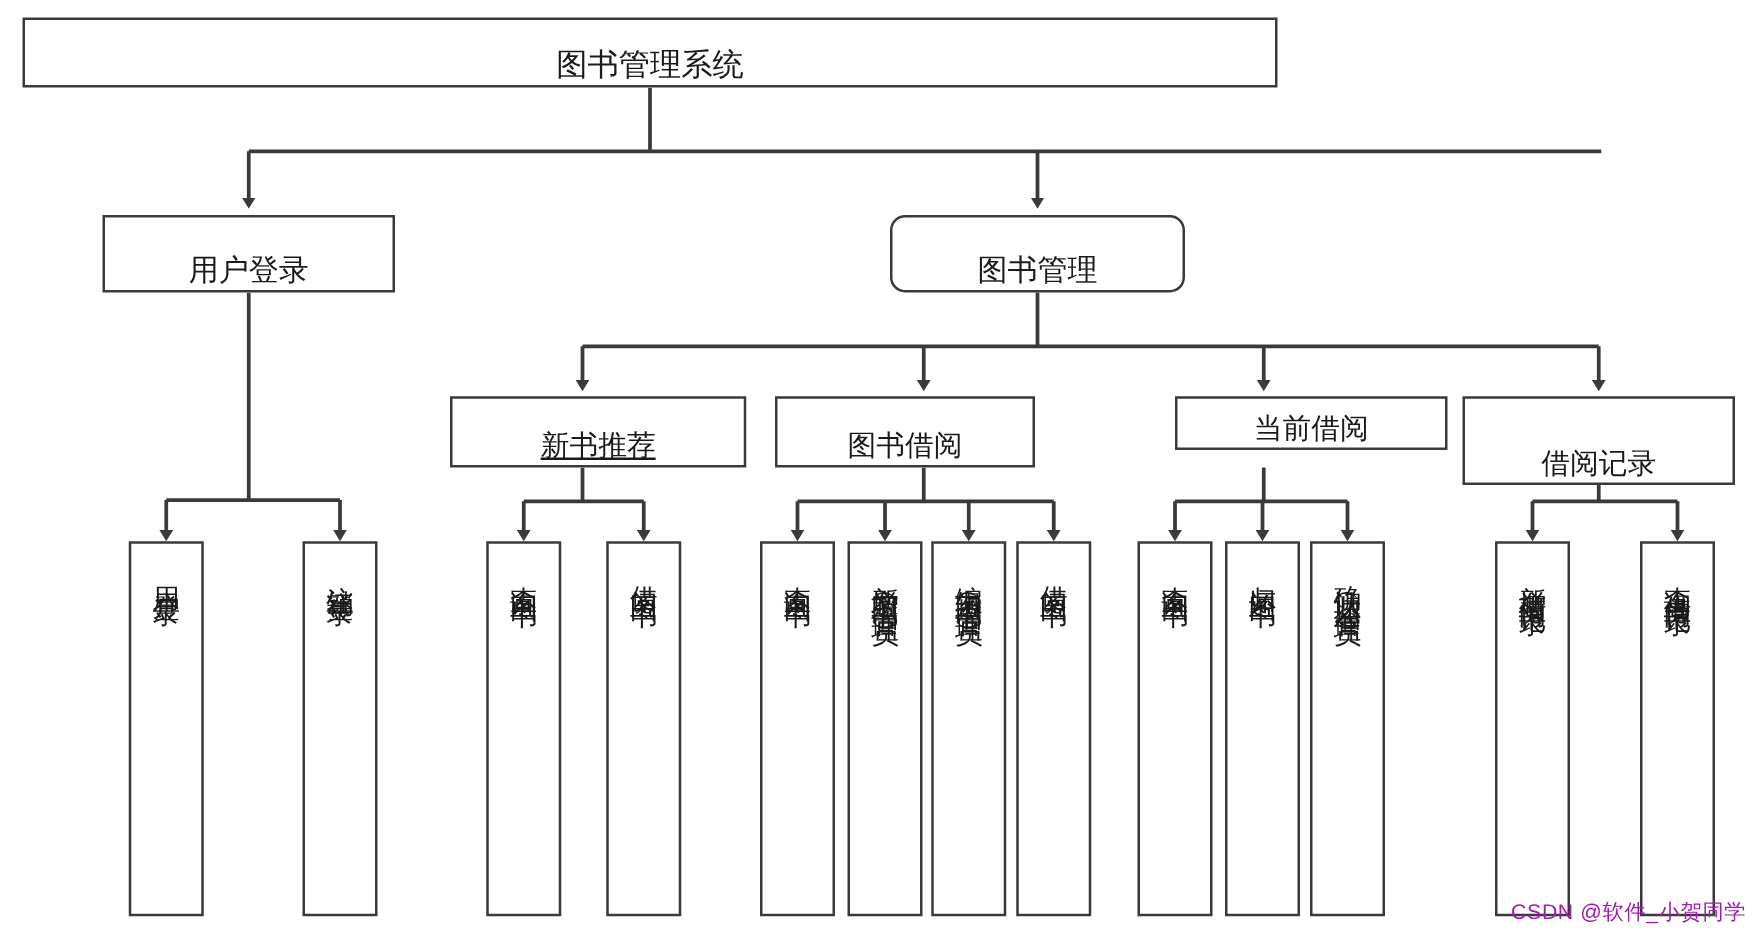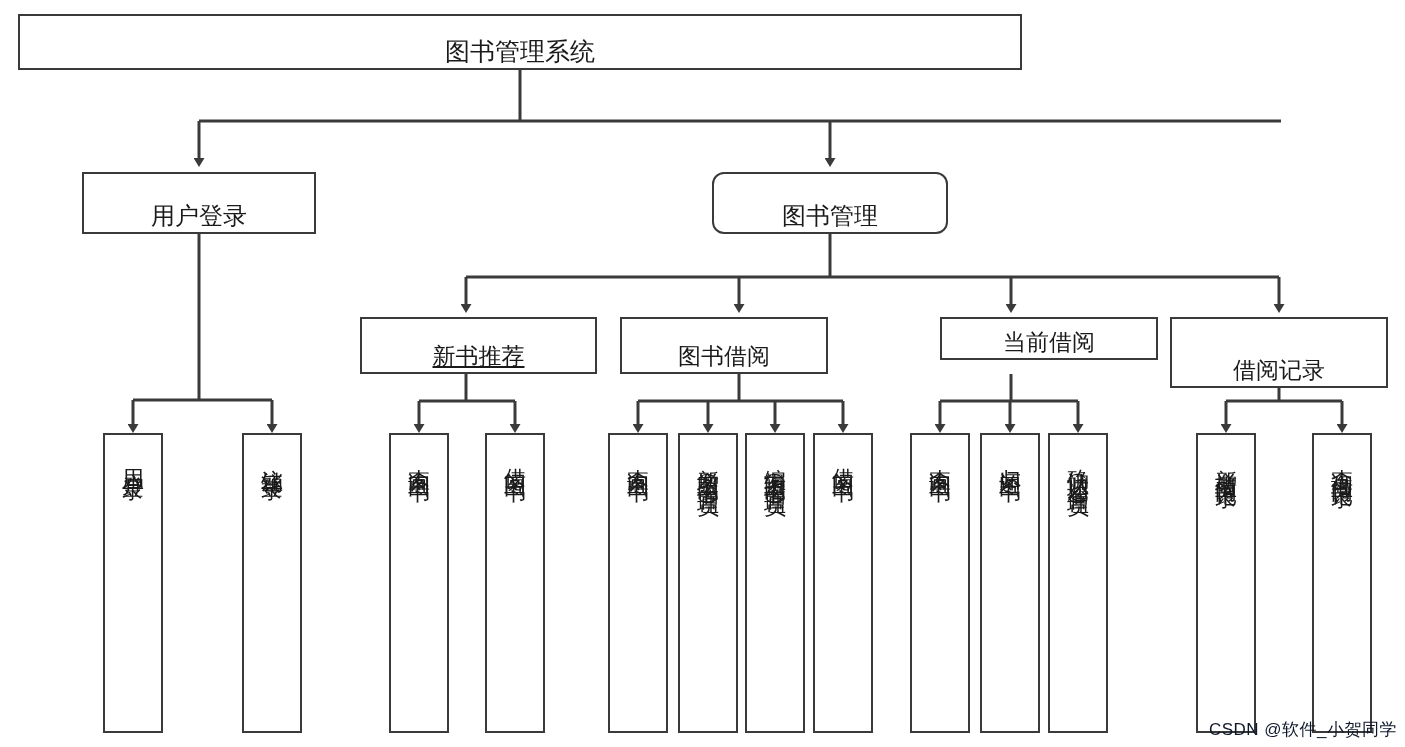--- a/index.html
+++ b/index.html
@@ -55,21 +55,21 @@
     top: 0;
     width: 1405px;
     height: 747px;
     pointer-events: none;
   }
   .watermark {
     position: absolute;
     right: 8px;
     bottom: 6px;
     font-size: 17px;
-    color: #0f172a;
+    color: #a21caf;
     letter-spacing: 0.5px;
     white-space: nowrap;
   }
 </style>
 </head>
 <body>
 
 <div id="canvas">
 
   <svg id="edges" viewBox="0 0 1405 747">

